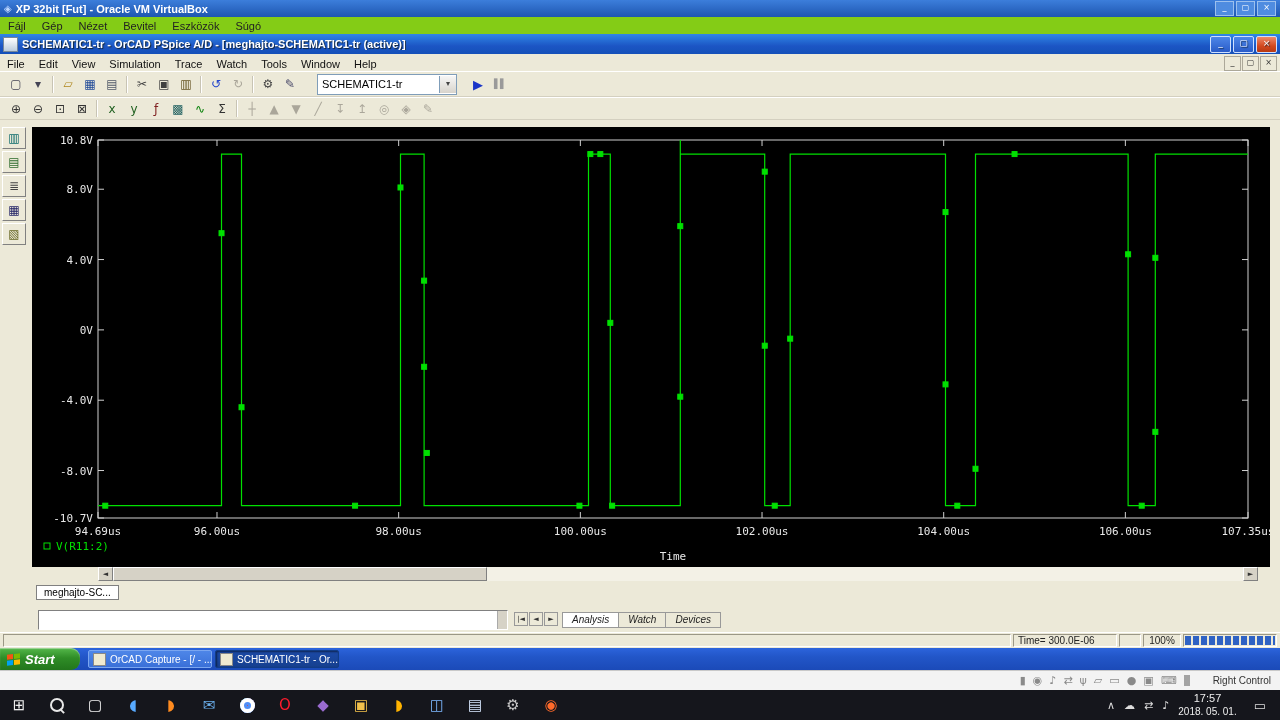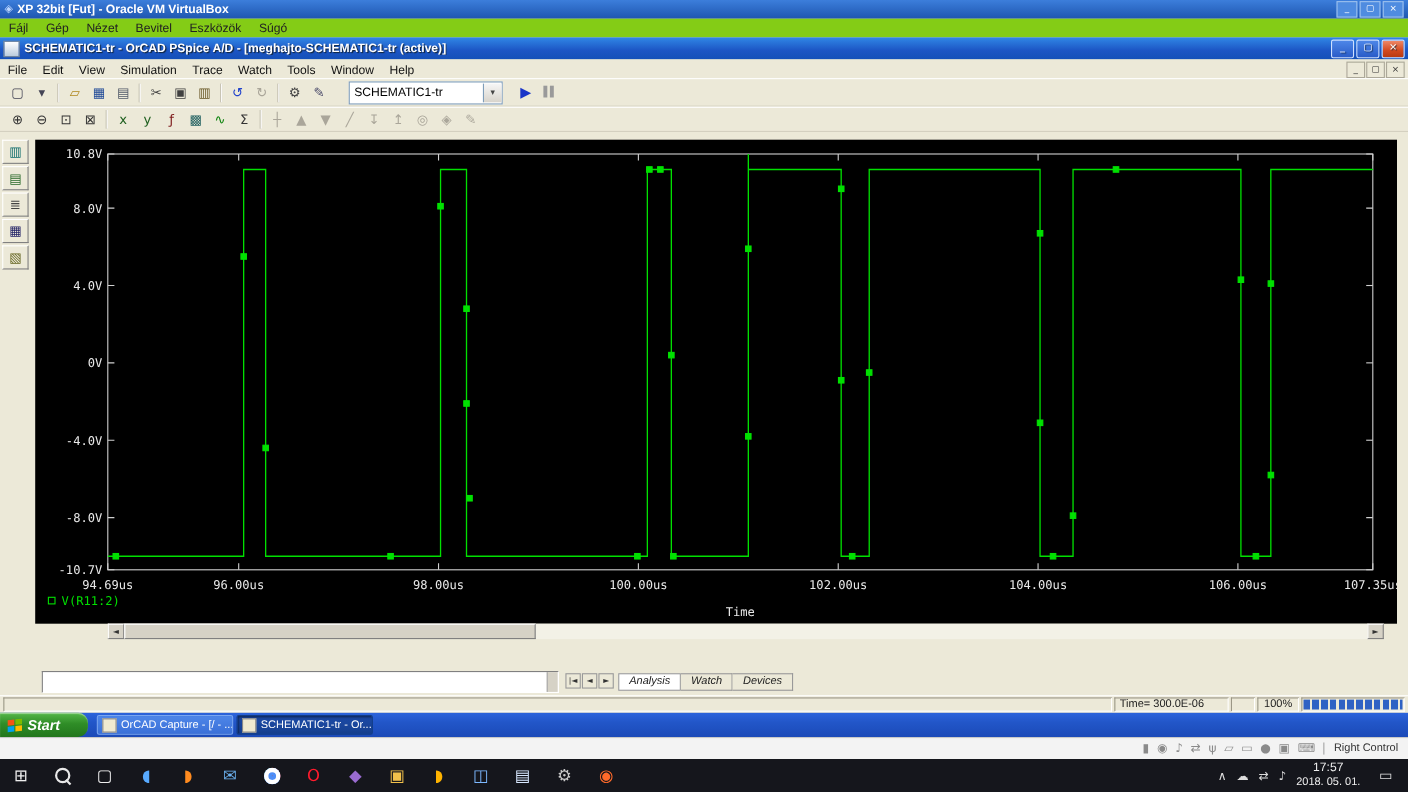--- a/index.html
+++ b/index.html
@@ -123,21 +123,21 @@
   #xp-tray{margin-left:auto;display:flex;align-items:center;gap:6px;
     background:linear-gradient(#1d9cf0,#0f6fd0);border-left:1px solid #0c59b0;
     padding:0 10px;color:#fff;font-size:11px;margin-top:40px;}
   .xp-tray-icon{font-size:10px;color:#eef6ff;font-family:"DejaVu Sans",sans-serif;}
 
   
   #vb-statusbar{position:absolute;left:0;top:670px;width:1280px;height:20px;background:#f3f3f3;
     border-top:1px solid #c9c9c9;display:flex;align-items:center;justify-content:flex-end;gap:7px;
     padding:0 9px;font-size:10px;color:#555;box-sizing:border-box;}
   .vbs-icon{color:#8a8a8a;font-size:11px;font-family:"DejaVu Sans",sans-serif;}
-  .vb-hostkey{color:#333;border-left:1px solid #a3a3a3;padding-left:9px;display:flex;gap:4px;align-items:center;justify-content:flex-end;}
+  .vb-hostkey{color:#333;border-left:6px solid #a3a3a3;padding-left:23px;display:flex;gap:4px;align-items:center;justify-content:flex-end;}
 
   
   #host-taskbar{position:absolute;left:0;top:690px;width:1280px;height:30px;background:#15161c;
     display:flex;align-items:center;color:#eee;}
   .hb-item{width:38px;height:30px;display:flex;align-items:center;justify-content:center;
     font-size:15px;font-family:"DejaVu Sans",sans-serif;}
   .css-mag{width:10px;height:10px;border:2px solid #e8e8e8;border-radius:50%;position:relative;
     display:inline-block;}
   .css-mag:after{content:"";position:absolute;width:2px;height:6px;background:#e8e8e8;
     left:9px;top:8px;transform:rotate(-45deg);}
@@ -346,20 +346,23 @@
     </div>
 
     <div id="plot-hscroll">
       <span class="sb-btn">◄</span>
       <span class="sb-track">
         <span class="sb-thumb"></span>
       </span>
       <span class="sb-btn">►</span>
     </div>
 
+    <div id="window-tabs">
+      <span id="window-tab">meghajto-SC...</span>
+    </div>
 
     <div id="output-row">
       <span id="output-box">
         <span class="mini-sb"></span>
       </span>
       <span id="watch-nav">
         <span class="nav-btn">|◄</span>
         <span class="nav-btn">◄</span>
         <span class="nav-btn">►</span>
       </span>

